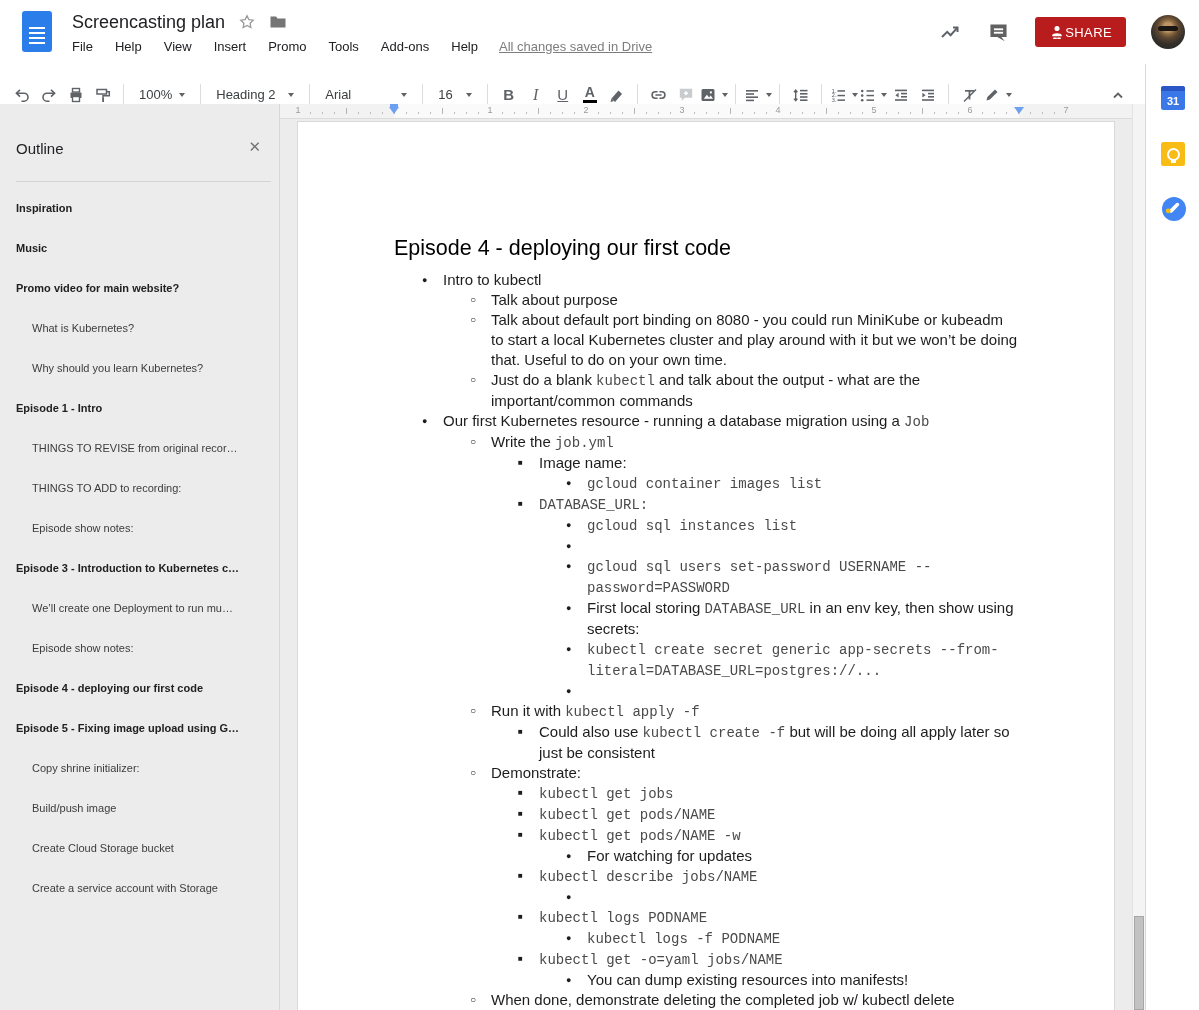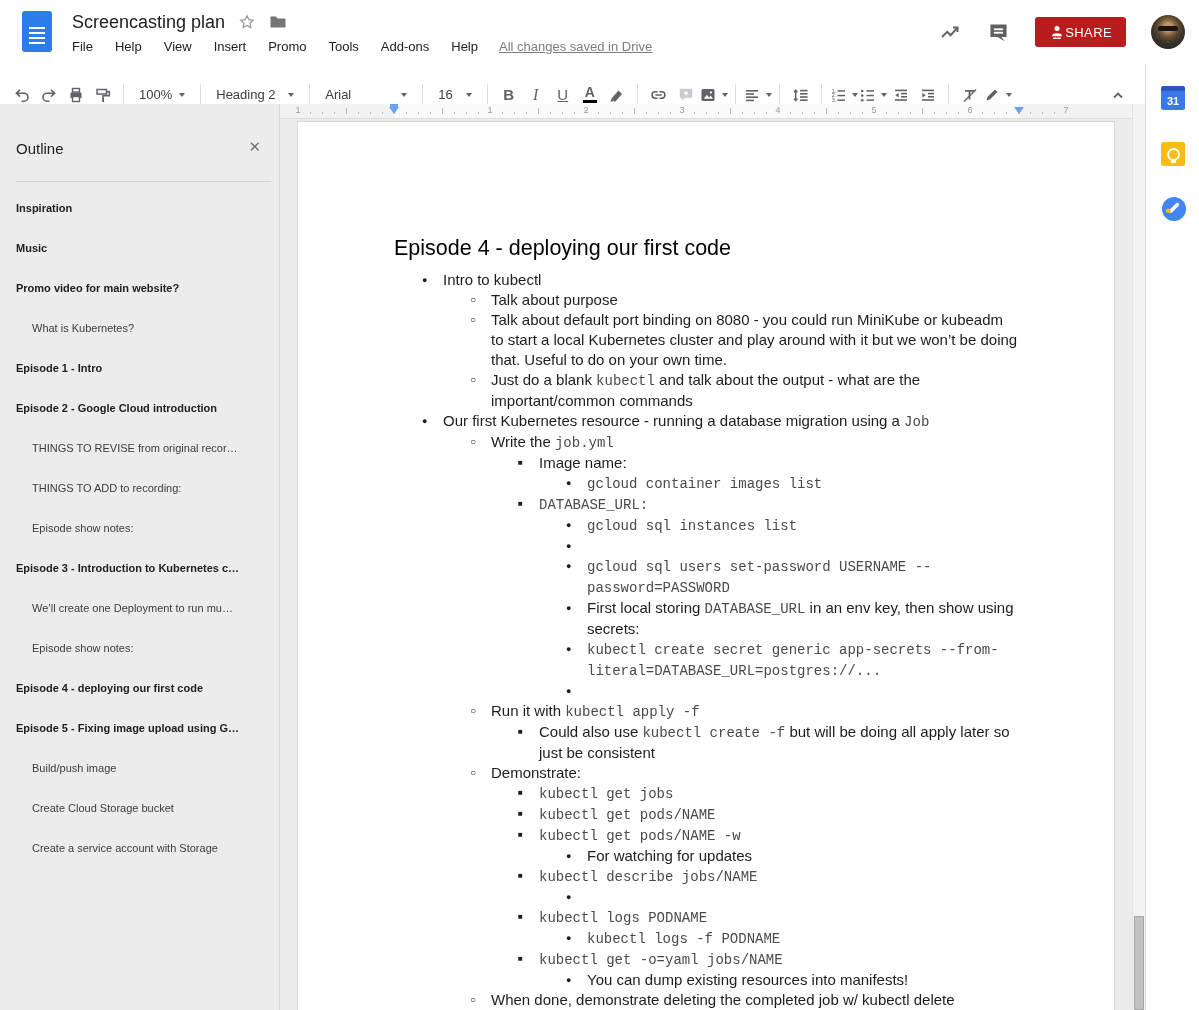--- a/index.html
+++ b/index.html
@@ -353,30 +353,31 @@
 
 <div id="sidebar">
   <span class="outline-title">Outline</span>
   <span class="outline-close">✕</span>
   <div class="outline-divider"></div>
   <div class="o-list">
       <div class="o-item lv0">Inspiration</div>
       <div class="o-item lv0">Music</div>
       <div class="o-item lv0">Promo video for main website?</div>
       <div class="o-item lv1">What is Kubernetes?</div>
+      <div class="o-item lv1">Why should you learn Kubernetes?</div>
       <div class="o-item lv0">Episode 1 - Intro</div>
-      <div class="o-item lv0">Episode 2 - Google Cloud introduction</div>
       <div class="o-item lv1">THINGS TO REVISE from original recor…</div>
       <div class="o-item lv1">THINGS TO ADD to recording:</div>
       <div class="o-item lv1">Episode show notes:</div>
       <div class="o-item lv0">Episode 3 - Introduction to Kubernetes c…</div>
       <div class="o-item lv1">We’ll create one Deployment to run mu…</div>
       <div class="o-item lv1">Episode show notes:</div>
       <div class="o-item lv0">Episode 4 - deploying our first code</div>
       <div class="o-item lv0">Episode 5 - Fixing image upload using G…</div>
+      <div class="o-item lv1">Copy shrine initializer:</div>
       <div class="o-item lv1">Build/push image</div>
       <div class="o-item lv1">Create Cloud Storage bucket</div>
       <div class="o-item lv1">Create a service account with Storage</div>
     </div>
 </div>
 
 <div id="canvas">
   <div id="ruler">
     <div class="ruler-page"></div>
     <div class="ticks" style="position:absolute;left:0;top:0;width:100%;height:100%;">

